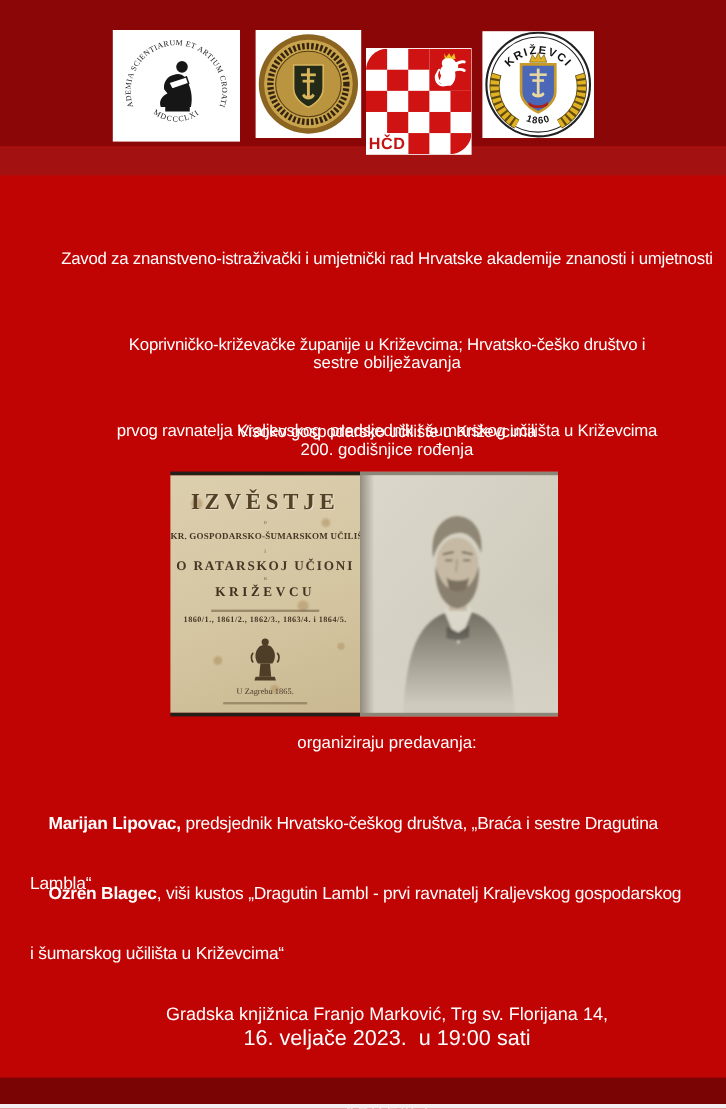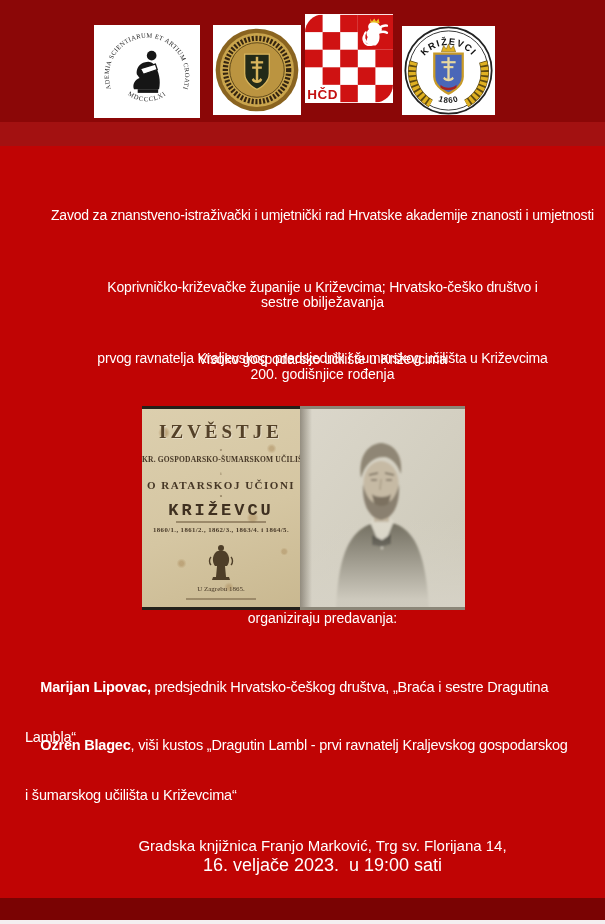--- a/index.html
+++ b/index.html
@@ -11,62 +11,62 @@
   .band{position:absolute;left:0;width:605px;}
   .band-top{top:0;height:122px;background:#8b0707;}
   .band-mid{top:122px;height:24px;background:#a31111;}
   .band-bottom{top:898px;height:22px;background:#7a0303;}
   .band-edge{top:920px;height:4px;background:#f4eef0;}
 
   .logo-tile{position:absolute;background:#ffffff;overflow:hidden;}
   .logo-tile svg{display:block;width:100%;height:100%;}
   .tile-1{left:94px;top:25px;width:106px;height:93px;}
   .tile-2{left:213px;top:25px;width:88px;height:90px;}
-  .tile-3{left:305px;top:14px;width:88px;height:89px;}
+  .tile-3{left:305px;top:40px;width:88px;height:89px;}
   .tile-4{left:402px;top:26px;width:93px;height:89px;}
 
   .txt{position:absolute;left:0;width:605px;text-align:center;white-space:pre-wrap;margin-left:20px;}
   .intro{top:155px;font-size:14px;line-height:24px;letter-spacing:-0.2px;}
   .occasion{top:242px;font-size:14px;line-height:24px;}
   .event-title{top:299px;font-size:27px;font-weight:bold;letter-spacing:0.2px;}
   .event-subtitle{top:350px;font-size:14px;letter-spacing:-0.2px;}
   .lectures-heading{top:610px;font-size:14px;}
   .venue{top:781px;font-size:15px;line-height:26px;}
   .datetime{top:855px;font-size:18px;}
 
   .lecture{position:absolute;left:0;width:575px;padding:0 25px;text-align:left;
     font-size:14.5px;line-height:25px;white-space:pre-wrap;letter-spacing:-0.2px;}
   .lec-1{top:650px;}
   .lec-2{top:708px;}
   .lecture b{font-weight:bold;}
   .lecture .cont{}
 
   
-  .artwork{position:absolute;left:142px;top:406px;width:313px;height:204px;display:flex;}
+  .artwork{position:absolute;left:142px;top:393px;width:313px;height:204px;display:flex;}
   .book-page{
     position:relative;width:158px;height:204px;flex:none;overflow:hidden;
     color:#463726;text-align:center;font-family:"Liberation Serif",serif;
     border-top:3px solid #23201a;border-bottom:3px solid #23201a;box-sizing:border-box;
     background:
       radial-gradient(circle at 14% 12%, rgba(140,96,40,.35) 0 3px, rgba(0,0,0,0) 6px),
       radial-gradient(circle at 82% 20%, rgba(140,96,40,.30) 0 2px, rgba(0,0,0,0) 5px),
       radial-gradient(circle at 70% 55%, rgba(140,96,40,.28) 0 3px, rgba(0,0,0,0) 6px),
       radial-gradient(circle at 25% 78%, rgba(140,96,40,.30) 0 2px, rgba(0,0,0,0) 5px),
       radial-gradient(circle at 55% 90%, rgba(140,96,40,.25) 0 2px, rgba(0,0,0,0) 5px),
       radial-gradient(circle at 90% 72%, rgba(140,96,40,.25) 0 2px, rgba(0,0,0,0) 4px),
       linear-gradient(160deg,#dccfae 0%,#d5c6a2 55%,#c9b890 100%);
   }
   .bp{position:absolute;left:0;width:100%;white-space:nowrap;}
   .bp-title{top:12px;font-size:19px;font-weight:bold;letter-spacing:4px;color:#544128;
     text-shadow:1px 1px 0 rgba(255,255,255,.35);}
   .bp-tiny{font-size:5px;color:#6d5a3e;}
   .bp-o{top:38px;} .bp-i{top:62px;} .bp-u{top:84px;}
   .bp-inst{top:46px;font-size:7.5px;font-weight:bold;letter-spacing:0.2px;}
   .bp-rat{top:70px;font-size:11px;font-weight:bold;letter-spacing:1.5px;}
-  .bp-place{top:92px;font-size:17px;font-weight:bold;letter-spacing:3px;color:#3f3020;font-family:Liberation Mono, monospace;}
+  .bp-place{top:92px;font-size:11px;font-weight:bold;letter-spacing:3px;color:#3f3020;}
   .bp-bar{position:absolute;left:34px;top:112px;width:90px;height:2px;background:#6d5a3e;opacity:.55;}
   .bp-years{top:117px;font-size:6.8px;font-weight:bold;letter-spacing:0.4px;}
   .bp-crest{position:absolute;left:65px;top:134px;width:28px;height:38px;}
   .bp-imprint{top:176px;font-size:7px;font-weight:normal;}
   .bp-bar2{position:absolute;left:44px;top:189px;width:70px;height:1.5px;background:#6d5a3e;opacity:.5;}
   .portrait{position:relative;width:165px;height:204px;flex:none;}
   .portrait svg{display:block;width:100%;height:100%;}
 </style>
 </head>
 <body>

